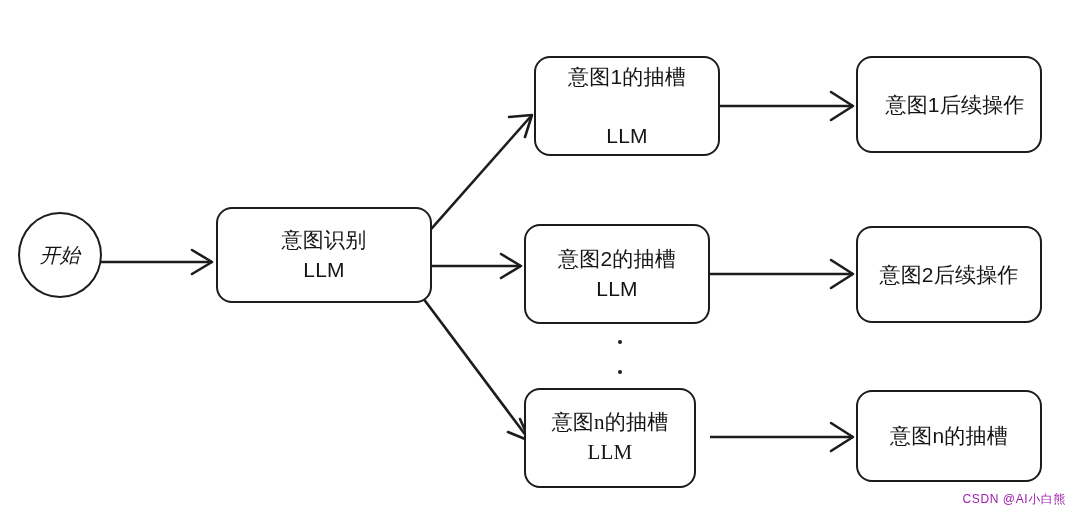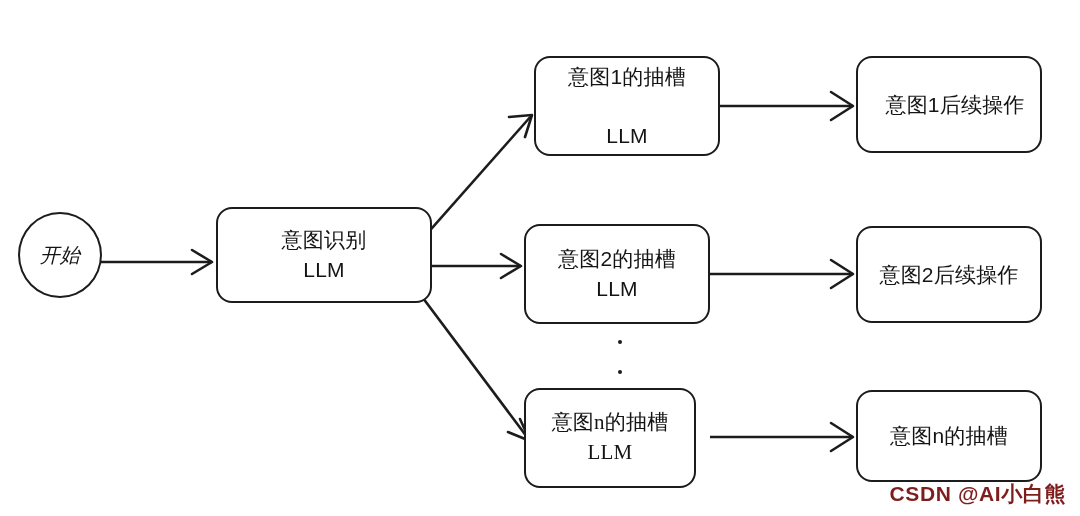--- a/index.html
+++ b/index.html
@@ -49,26 +49,25 @@
     font-style: italic;
   }
   .node-line {
     display: block;
     white-space: nowrap;
   }
   .watermark {
     position: absolute;
     right: 14px;
     bottom: 8px;
-    font-size: 21px;
-    color: #7f1d1d;
+    font-size: 12px;
+    color: #a21caf;
     letter-spacing: 0.6px;
     user-select: none;
     white-space: nowrap;
-    font-weight: bold;
   }
   .dots {
     position: absolute;
     display: flex;
     flex-direction: column;
     align-items: center;
     justify-content: space-between;
   }
   .dot {
     width: 4px;

